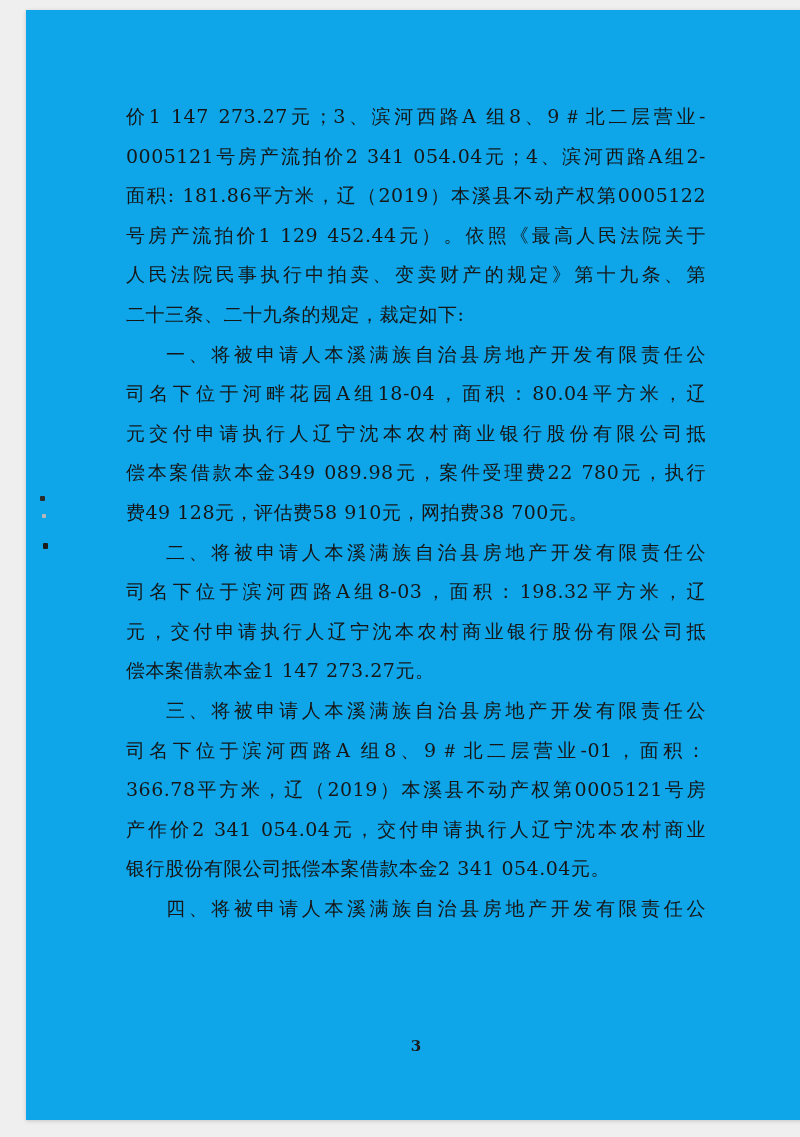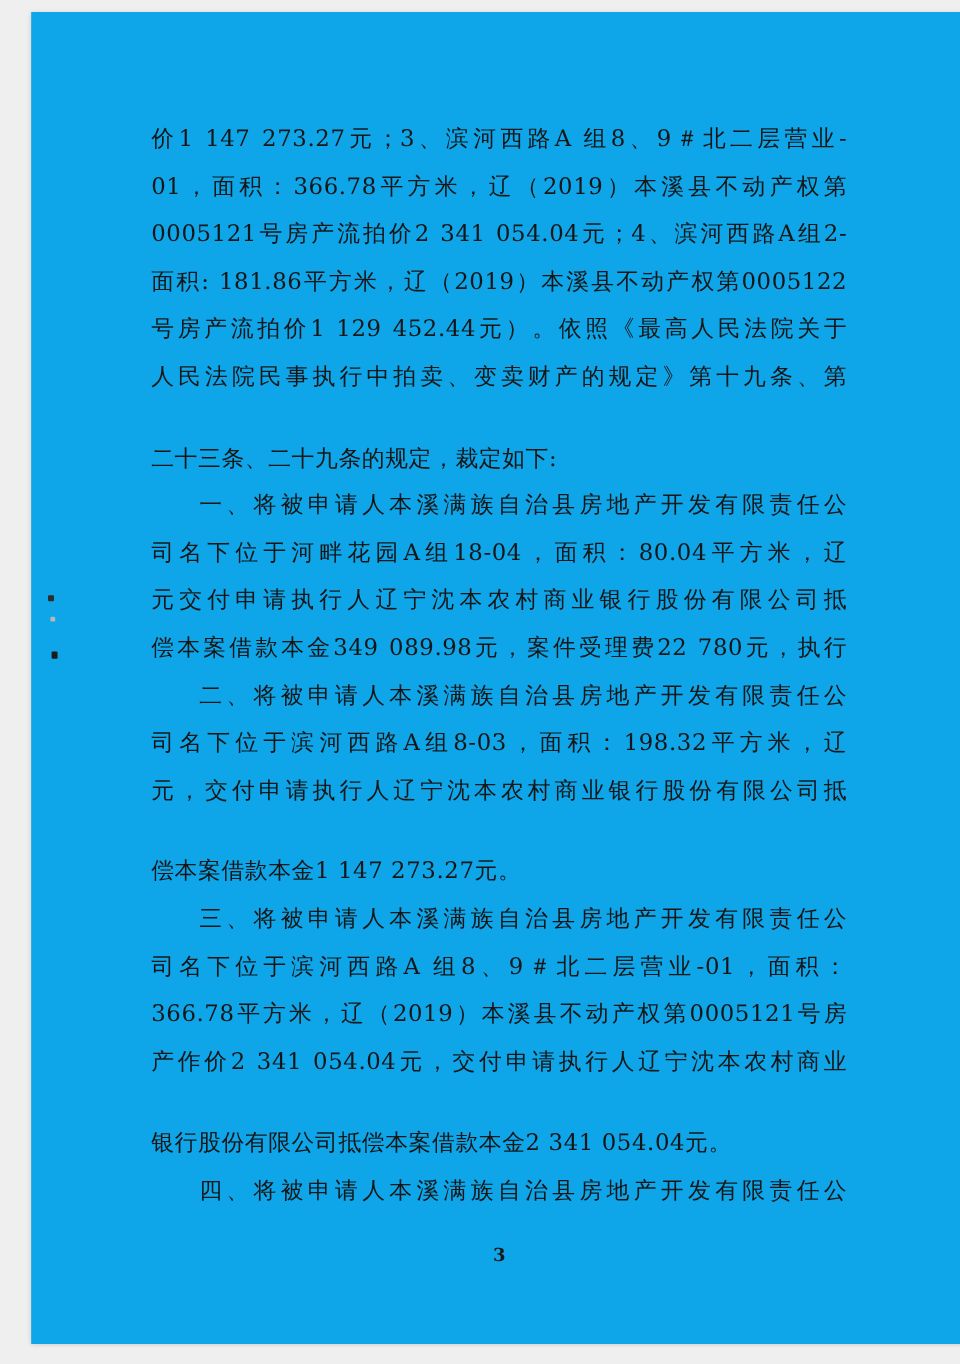--- a/index.html
+++ b/index.html
@@ -39,21 +39,20 @@
     overflow: hidden;
     text-align: justify;
     text-align-last: justify;
     letter-spacing: 0.5px;
   }
   .line.indent {
     text-indent: 40px;
   }
   .line.para-end {
     text-align-last: left;
-    margin-top: 28px;
   }
   .page-number {
     position: absolute;
     left: 0;
     top: 1027px;
     width: 780px;
     text-align: center;
     font-size: 15px;
     font-weight: bold;
     color: #1a1a1a;
@@ -71,30 +70,30 @@
 
 <div class="stage">
   <div class="page">
 
     <span class="artifact a1"></span>
     <span class="artifact a2"></span>
     <span class="artifact a3"></span>
 
     <div class="text-block">
       <div class="line">价1 147 273.27元；3、滨河西路A 组8、9＃北二层营业-</div>
-      <div class="line">01，面积：366.78平方米，辽（2019）本溪县不动产权第</div>
       <div class="line">0005121号房产流拍价2 341 054.04元；4、滨河西路A组2-01，</div>
       <div class="line">面积: 181.86平方米，辽（2019）本溪县不动产权第0005122</div>
       <div class="line">号房产流拍价1 129 452.44元）。依照《最高人民法院关于</div>
       <div class="line">人民法院民事执行中拍卖、变卖财产的规定》第十九条、第</div>
       <div class="line para-end">二十三条、二十九条的规定，裁定如下:</div>
       <div class="line indent">一、将被申请人本溪满族自治县房地产开发有限责任公</div>
       <div class="line">司名下位于河畔花园A组18-04，面积：80.04平方米，辽</div>
       <div class="line">元交付申请执行人辽宁沈本农村商业银行股份有限公司抵</div>
       <div class="line">偿本案借款本金349 089.98元，案件受理费22 780元，执行</div>
+      <div class="line para-end">费49 128元，评估费58 910元，网拍费38 700元。</div>
       <div class="line indent">二、将被申请人本溪满族自治县房地产开发有限责任公</div>
       <div class="line">司名下位于滨河西路A组8-03，面积：198.32平方米，辽</div>
       <div class="line">元，交付申请执行人辽宁沈本农村商业银行股份有限公司抵</div>
       <div class="line para-end">偿本案借款本金1 147 273.27元。</div>
       <div class="line indent">三、将被申请人本溪满族自治县房地产开发有限责任公</div>
       <div class="line">司名下位于滨河西路A 组8、9＃北二层营业-01，面积：</div>
       <div class="line">366.78平方米，辽（2019）本溪县不动产权第0005121号房</div>
       <div class="line">产作价2 341 054.04元，交付申请执行人辽宁沈本农村商业</div>
       <div class="line para-end">银行股份有限公司抵偿本案借款本金2 341 054.04元。</div>
       <div class="line indent">四、将被申请人本溪满族自治县房地产开发有限责任公</div>

